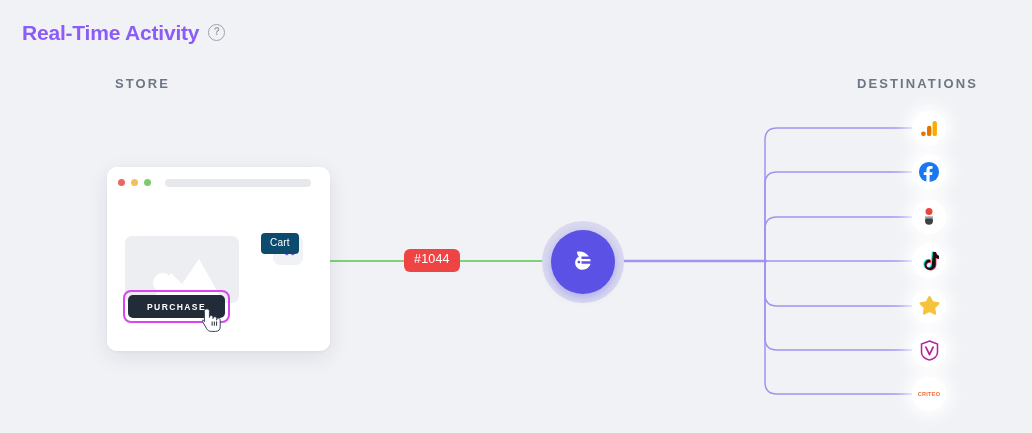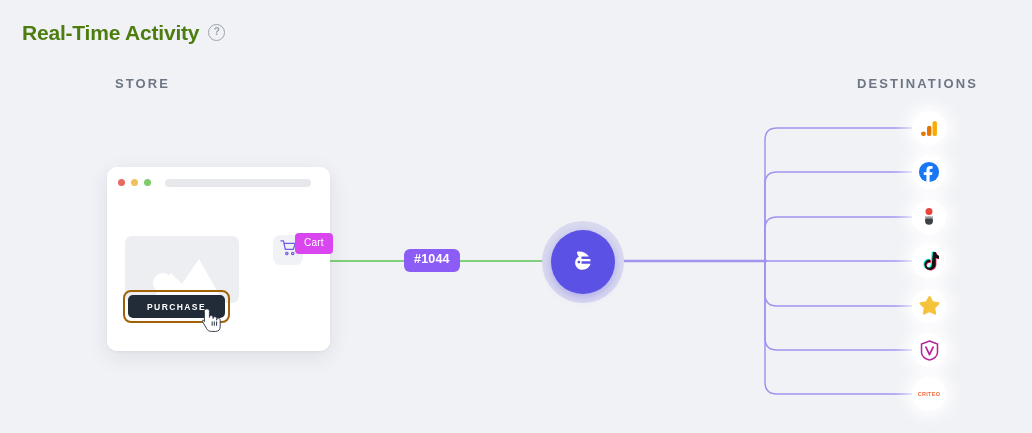--- a/index.html
+++ b/index.html
@@ -20,21 +20,21 @@
     position: absolute;
     left: 22px;
     top: 22px;
     display: flex;
     align-items: center;
     gap: 9px;
   }
   .page-title {
     font-size: 21px;
     font-weight: bold;
-    color: #4d7c0f;
+    color: #8b5cf6;
     letter-spacing: -0.2px;
     line-height: 1;
     white-space: nowrap;
   }
   .help-icon {
     width: 15px;
     height: 15px;
     border-radius: 50%;
     border: 1.3px solid #9aa2ad;
     color: #9aa2ad;
@@ -131,37 +131,36 @@
     background: #f1f2f6;
     border-radius: 7px;
     display: flex;
     align-items: center;
     justify-content: center;
   }
   .cart-tooltip {
     position: absolute;
     left: 154px;
     top: 70px;
-    background: #d946ef;
+    background: #0c4a6e;
     color: #ffffff;
     font-size: 10px;
     padding: 5px 9px 6px 9px;
     border-radius: 4px;
     line-height: 1;
     letter-spacing: .2px;
-    margin-left: 34px;
   }
 
   .purchase-ring {
     position: absolute;
     left: 16px;
     top: 123px;
     width: 107px;
     height: 33px;
-    border: 2px solid #a16207;
+    border: 2px solid #d946ef;
     border-radius: 8px;
     box-sizing: border-box;
     padding: 3px;
   }
   .purchase-btn {
     width: 100%;
     height: 100%;
     background: #222b38;
     border-radius: 5px;
     color: #ffffff;
@@ -181,24 +180,24 @@
     width: 22px;
     height: 26px;
     pointer-events: none;
   }
 
   
   .event-pill {
     position: absolute;
     left: 404px;
     top: 249px;
-    background: #8b5cf6;
+    background: #ef4444;
     color: #ffffff;
     font-size: 12.5px;
-    font-weight: bold;
+    font-weight: normal;
     padding: 4px 10px 5px 10px;
     border-radius: 6px;
     line-height: 1.1;
     letter-spacing: .2px;
   }
 
   
   .hub {
     position: absolute;
     left: 542px;

